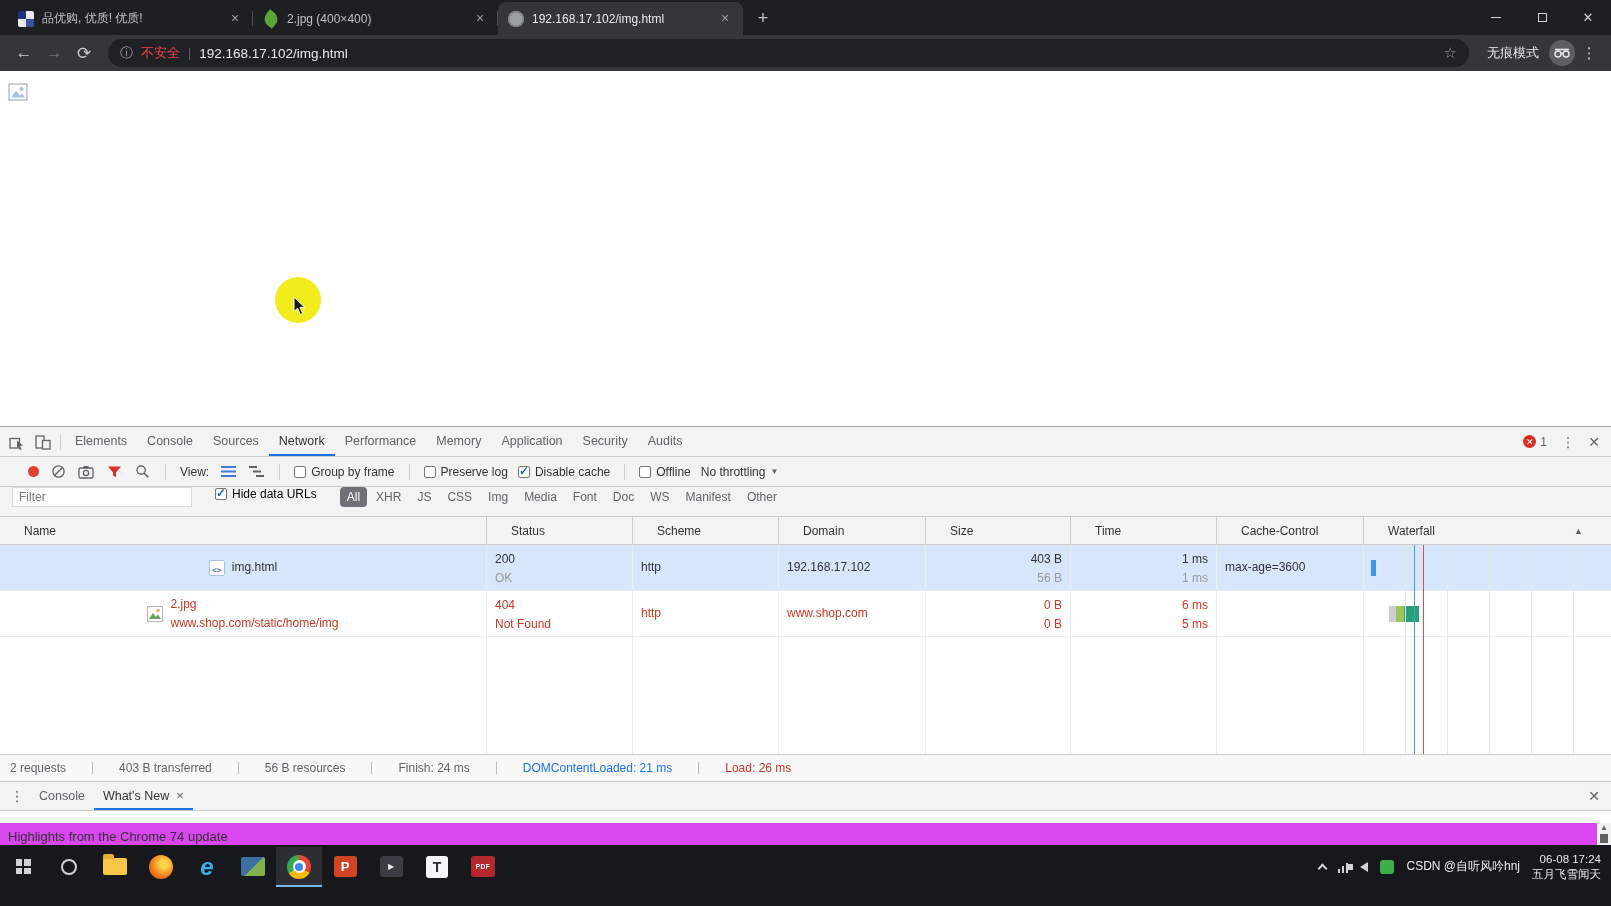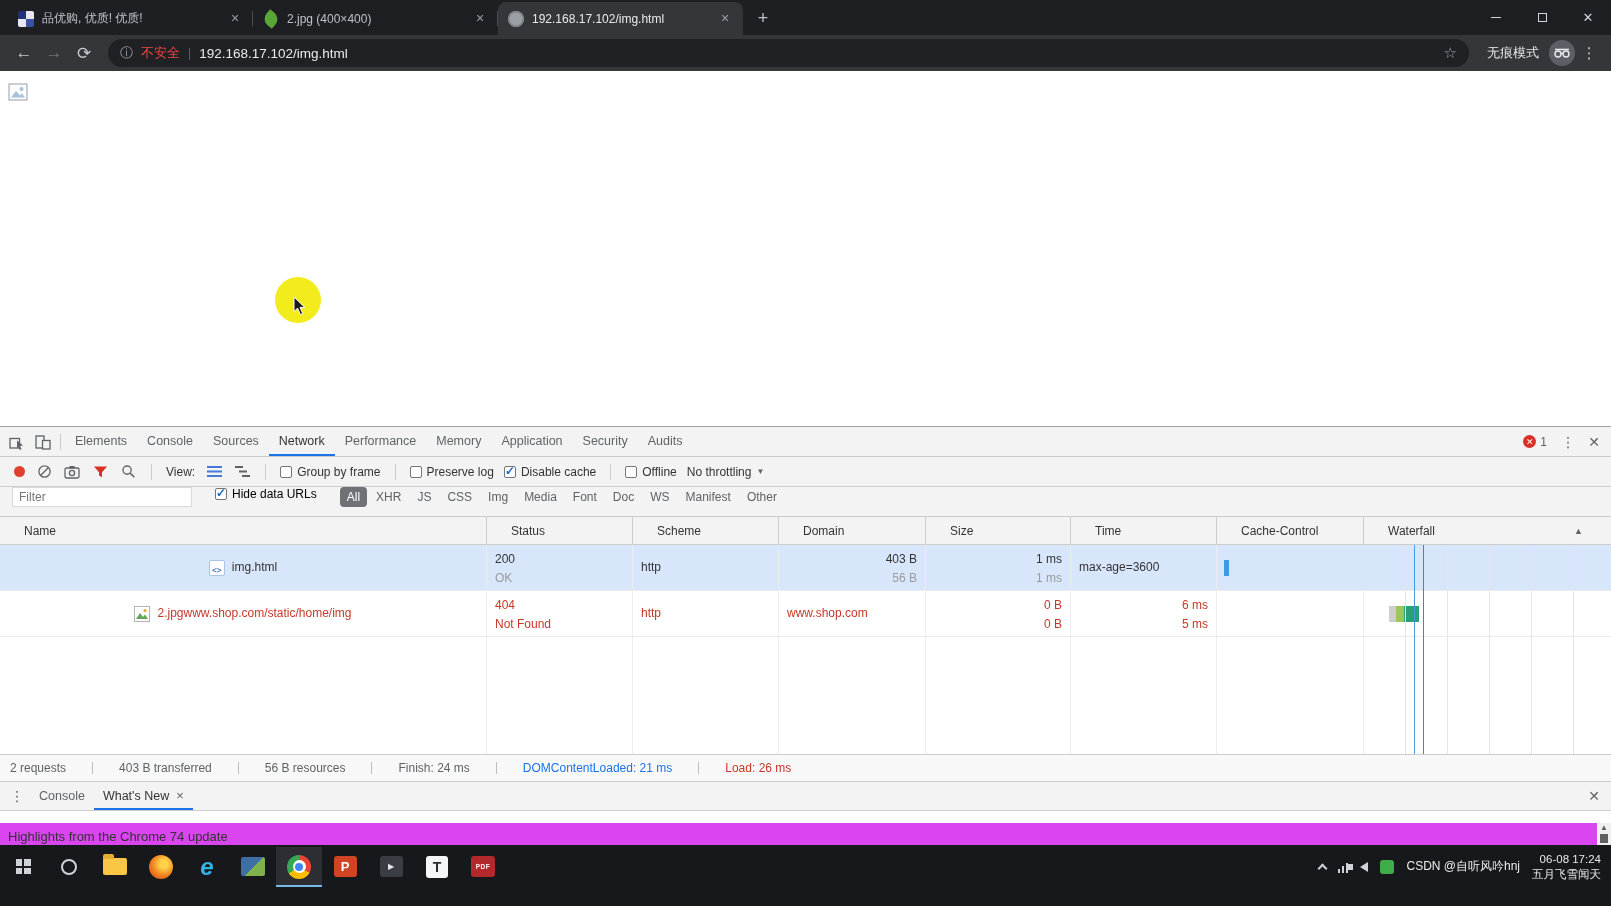--- a/index.html
+++ b/index.html
@@ -48,21 +48,21 @@
   .dt-tabbar{height:30px;background:#f3f3f3;border-bottom:1px solid #ccc;display:flex;align-items:center;padding:0 4px;font-size:12.5px;color:#5f6368;flex:none;}
   .dt-iconbtn{width:26px;height:26px;display:grid;place-items:center;color:#5f6368;font-size:14px;}
   .dt-sep{width:1px;height:16px;background:#ccc;margin:0 4px;flex:none;}
   .dt-tab{padding:0 10px;height:29px;line-height:29px;white-space:nowrap;}
   .dt-tab.active{color:#333;box-shadow:inset 0 -2px 0 #1a73e8;}
   .spacer{flex:1;}
   .error-badge{display:flex;align-items:center;gap:4px;margin-right:8px;}
   .err-circle{width:13px;height:13px;border-radius:50%;background:#d93025;color:#fff;font-size:9px;display:grid;place-items:center;font-style:normal;}
   .error-badge b{color:#5f6368;font-weight:normal;font-size:12px;}
 
-  .dt-nettoolbar{height:30px;background:#f3f3f3;border-bottom:1px solid #ccc;display:flex;align-items:center;padding:0 14px;gap:10px;font-size:12px;color:#333;flex:none;}
+  .dt-nettoolbar{height:30px;background:#f3f3f3;border-bottom:1px solid #ccc;display:flex;align-items:center;padding:0 28px;gap:10px;font-size:12px;color:#333;flex:none;}
   .record-dot{width:11px;height:11px;border-radius:50%;background:#e0412f;flex:none;}
   .tool-ico{display:grid;place-items:center;width:18px;height:18px;flex:none;}
   .lbl{color:#333;white-space:nowrap;}
   .chk{display:flex;align-items:center;gap:5px;white-space:nowrap;}
   .cb{width:12px;height:12px;border:1px solid #767676;border-radius:2px;background:#fff;position:relative;flex:none;}
   .cb.checked::after{content:"✓";position:absolute;left:0;top:-3px;font-size:12px;color:#1765cc;font-weight:bold;}
   .throttle{display:flex;align-items:center;gap:5px;white-space:nowrap;}
   .caret-down{font-size:8px;color:#5f6368;}
 
   .dt-filterrow{height:30px;background:#f3f3f3;border-bottom:1px solid #ccc;display:flex;align-items:flex-start;padding:0 12px;gap:23px;font-size:12px;flex:none;}
@@ -81,21 +81,21 @@
   .net-row{height:46px;font-size:12px;color:#333;border-bottom:1px solid #ebebeb;flex:none;}
   .net-row.selected{background:#d7e6fb;}
   .net-row.error{color:#c53929;}
   .net-row.error .sub{color:#c53929;}
   .cell{padding:0 8px;border-right:1px solid #ededed;display:flex;flex-direction:column;justify-content:center;overflow:hidden;line-height:19px;}
   .cell:last-child{border-right:none;}
   .cell.two{justify-content:flex-start;padding-top:5px;}
   .cell.right{align-items:flex-end;}
   .sub{color:#9a9a9a;}
   .name-cell{flex-direction:row;align-items:center;gap:7px;}
-  .name-lines{display:flex;flex-direction:row;line-height:19px;overflow:hidden;}
+  .name-lines{display:flex;flex-direction:column;line-height:19px;overflow:hidden;}
   .doc-icon{width:16px;height:16px;border:1px solid #aac3e8;background:#fff;border-radius:2px;display:grid;place-items:center;flex:none;}
   .doc-icon::after{content:"<>";color:#4a76c9;font-family:"DejaVu Sans Mono",monospace;font-size:8px;font-weight:bold;}
   .img-icon{width:16px;height:16px;flex:none;}
   .wf-cell{position:relative;}
   .wf-bar{position:absolute;top:15px;height:16px;}
   .wf-blue{left:7px;width:5px;background:#3b9be4;}
   .wf-gray{left:25px;width:7px;background:#cfcfcf;}
   .wf-green{left:32px;width:8px;background:#9bc65c;}
   .wf-teal{left:40px;width:15px;background:#28a07a;}
   .filler{flex:1;}
@@ -364,20 +364,23 @@
           <span class="doc-icon"></span>
           <span>img.html</span>
         </div>
         <div class="cell two">
           <div>200</div>
           <div class="sub">OK</div>
         </div>
         <div class="cell">
             <div>http</div>
           </div>
+        <div class="cell">
+            <div>192.168.17.102</div>
+          </div>
         <div class="cell two right">
           <div>403 B</div>
           <div class="sub">56 B</div>
         </div>
         <div class="cell two right">
           <div>1 ms</div>
           <div class="sub">1 ms</div>
         </div>
         <div class="cell">
             <div>max-age=3600</div>

